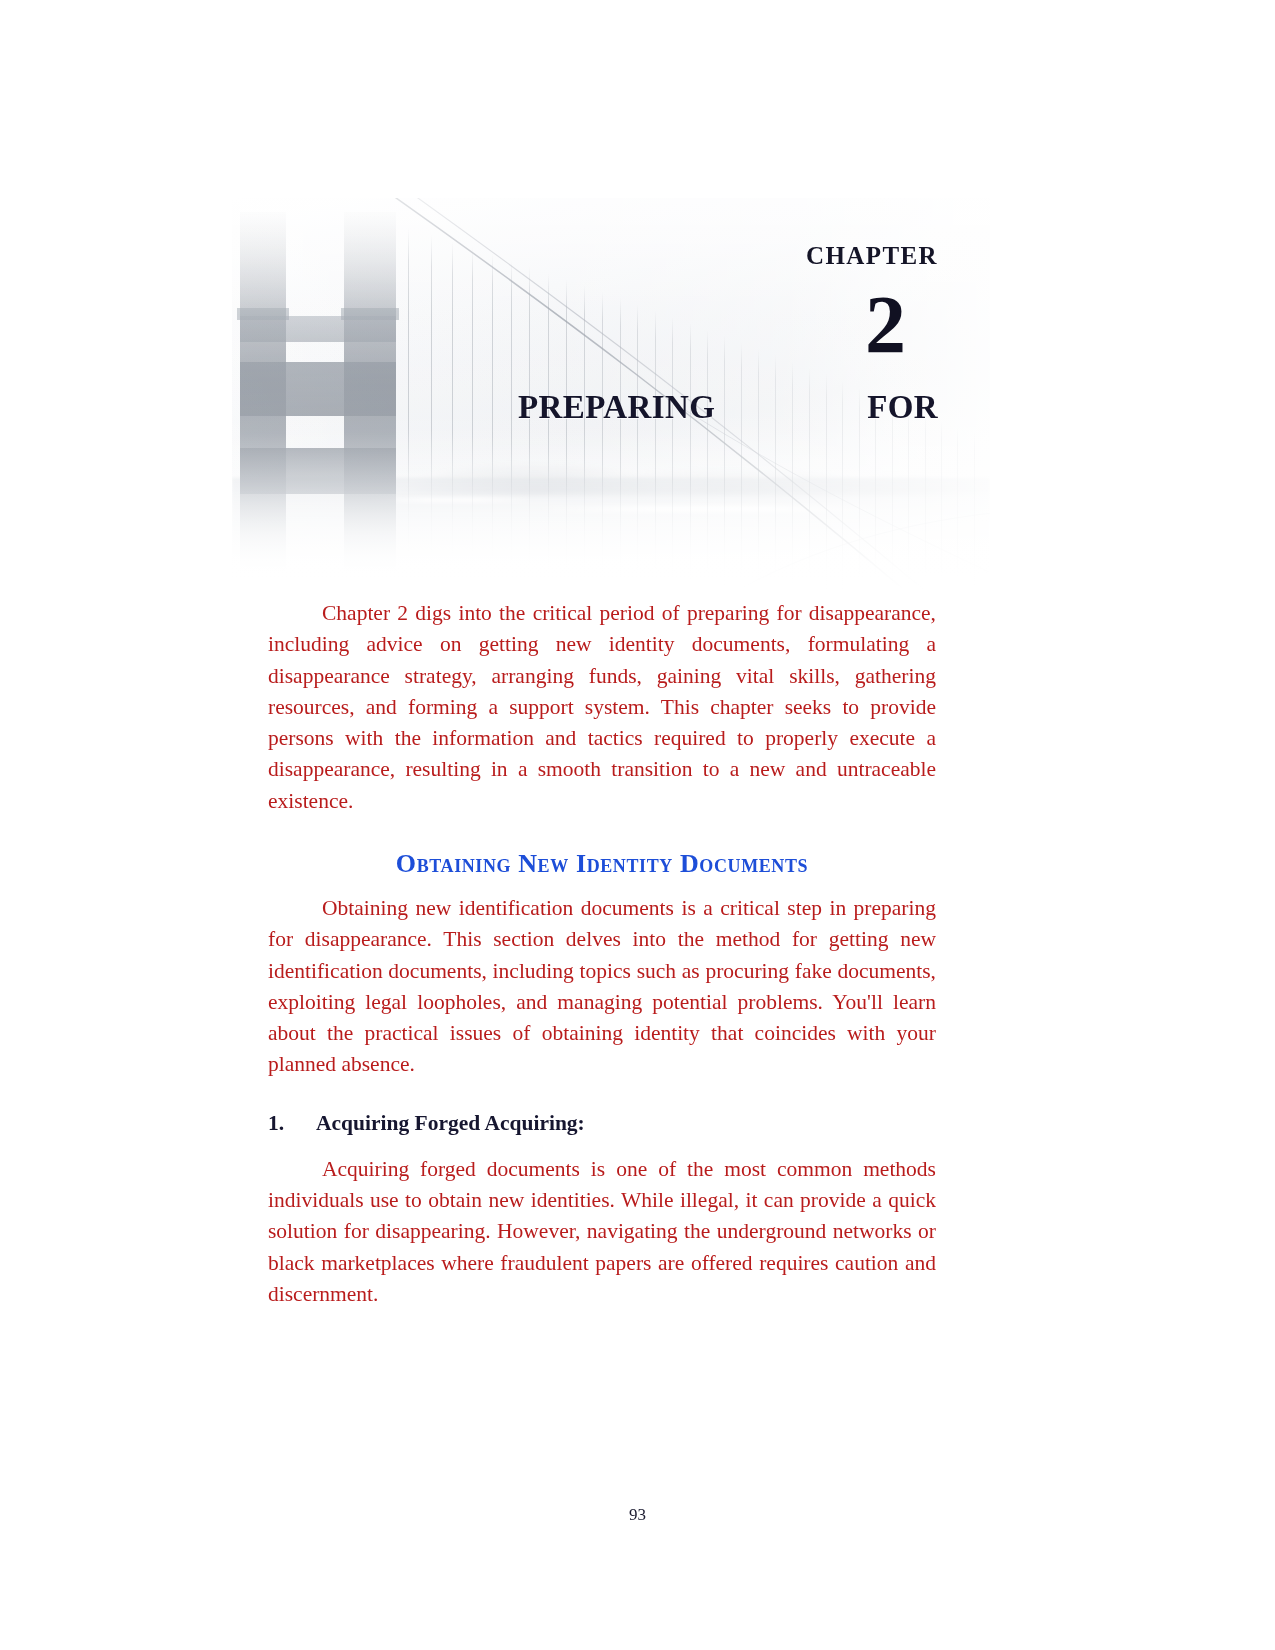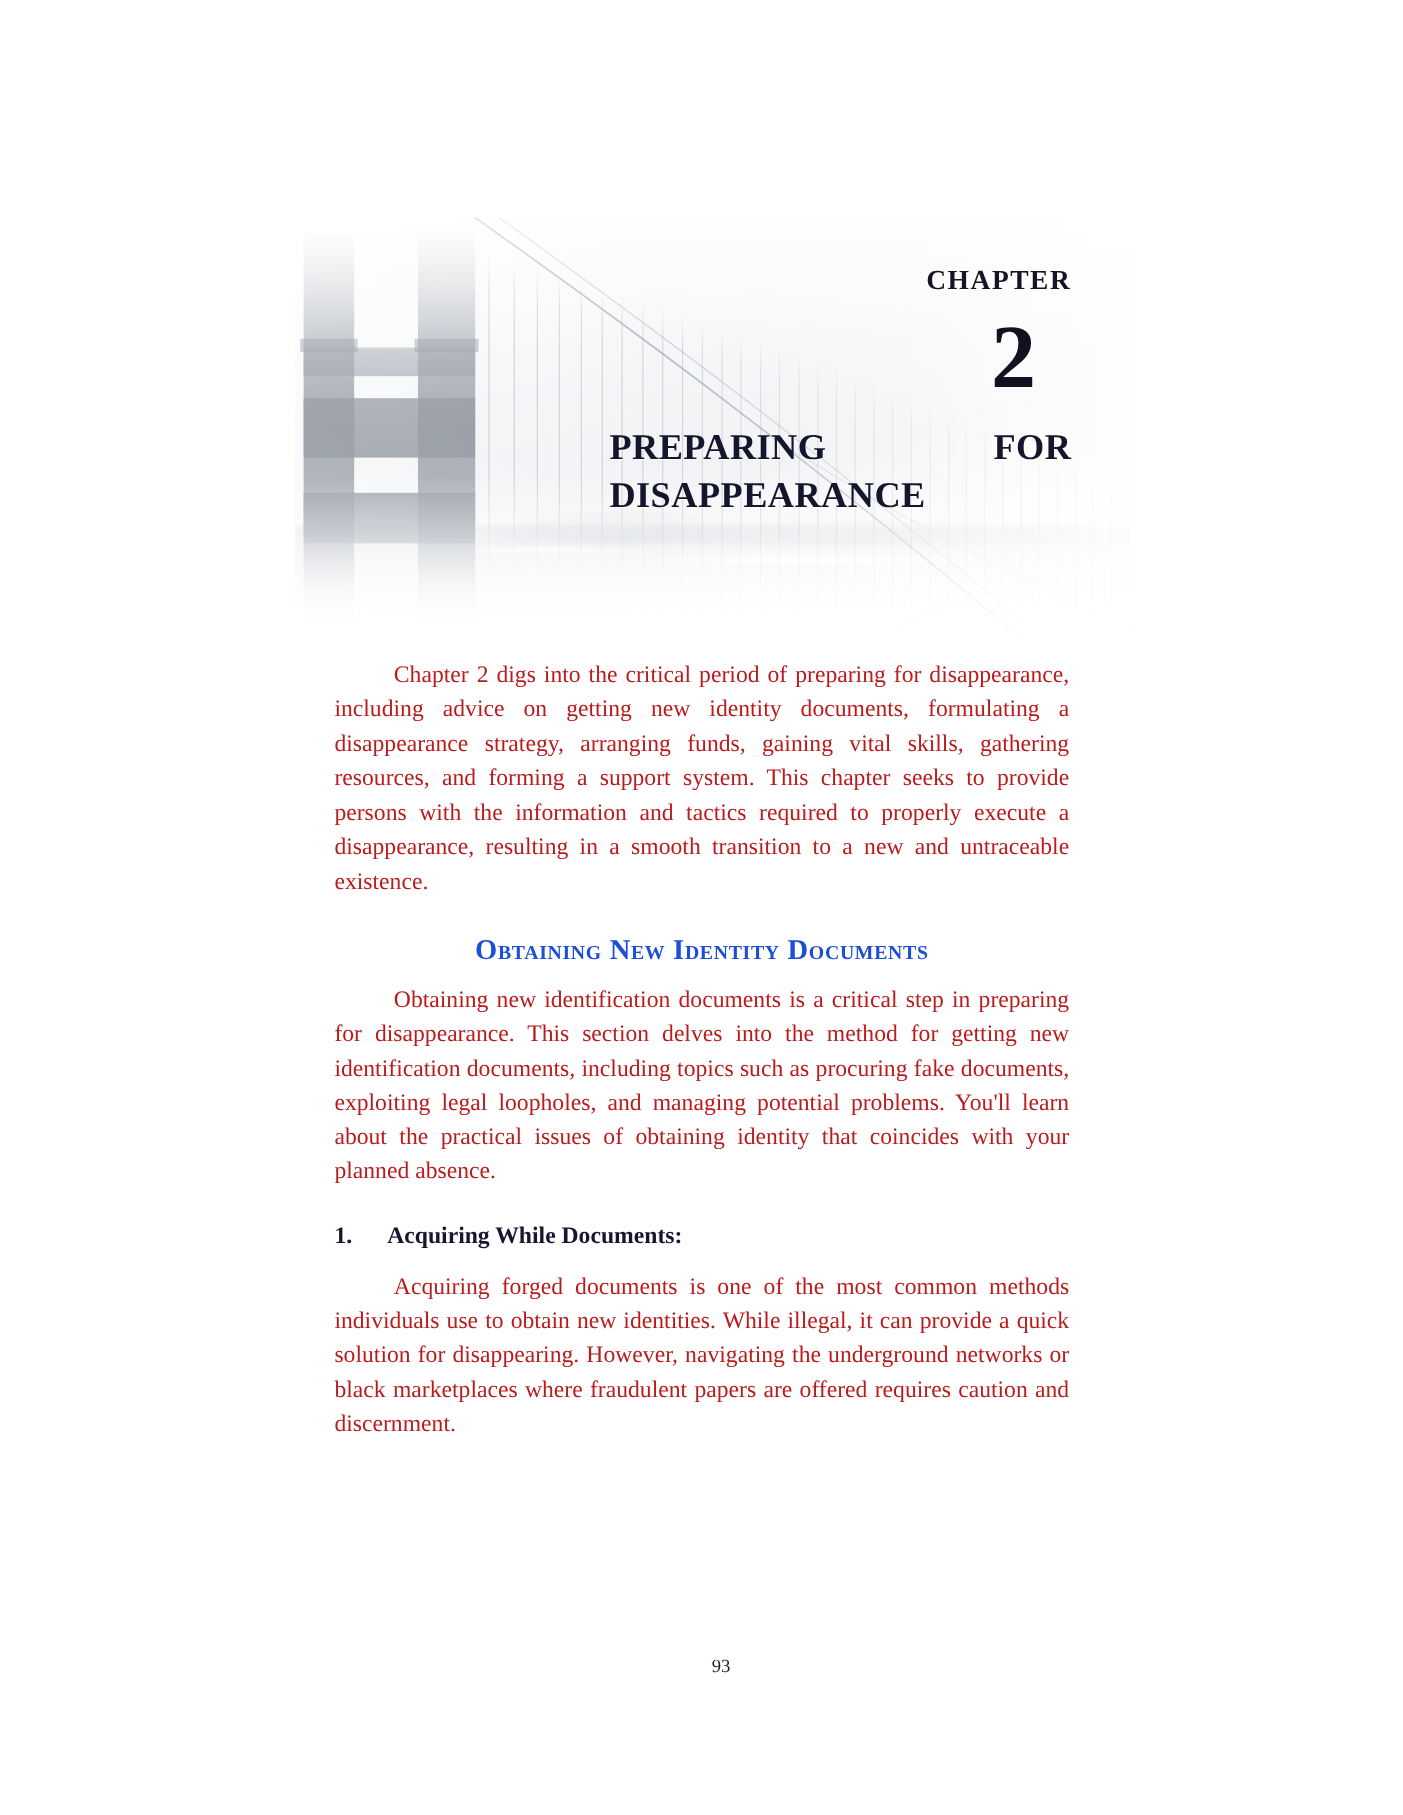--- a/index.html
+++ b/index.html
@@ -14,21 +14,20 @@
     position: relative;
     font-family: "Liberation Serif", "DejaVu Serif", serif;
     color: #1a1a2e;
     overflow: hidden;
   }
 
   .page {
     position: absolute;
     inset: 0;
     background: #ffffff;
-    margin-left: 36px;
   }
 
   
   .chapter-banner {
     position: absolute;
     left: 232px;
     top: 198px;
     width: 758px;
     height: 392px;
     overflow: hidden;
@@ -342,35 +341,34 @@
 
     <div class="chapter-word">CHAPTER</div>
 
     <div class="chapter-number">2</div>
 
     <div class="chapter-title">
       <span class="tline just">
         <span>PREPARING</span>
         <span>FOR</span>
       </span>
-      <span class="tline">DISAPPEARANCE</span>
     </div>
   </div>
 
   <div class="body-col">
 
     <p class="para">Chapter 2 digs into the critical period of preparing for disappearance, including advice on getting new identity documents, formulating a disappearance strategy, arranging funds, gaining vital skills, gathering resources, and forming a support system. This chapter seeks to provide persons with the information and tactics required to properly execute a disappearance, resulting in a smooth transition to a new and untraceable existence.</p>
 
     <h2 class="section-heading">Obtaining New Identity Documents</h2>
 
     <p class="para">Obtaining new identification documents is a critical step in preparing for disappearance. This section delves into the method for getting new identification documents, including topics such as procuring fake documents, exploiting legal loopholes, and managing potential problems. You'll learn about the practical issues of obtaining identity that coincides with your planned absence.</p>
 
     <div class="list-item">
       <span class="num">1.</span>
-      <span class="lbl">Acquiring While Documents:</span>
+      <span class="lbl">Acquiring Forged Acquiring:</span>
     </div>
 
     <p class="para">Acquiring forged documents is one of the most common methods individuals use to obtain new identities. While illegal, it can provide a quick solution for disappearing. However, navigating the underground networks or black marketplaces where fraudulent papers are offered requires caution and discernment.</p>
   </div>
 
   <div class="page-number">93</div>
 
 </div>
 
 </body></html>

